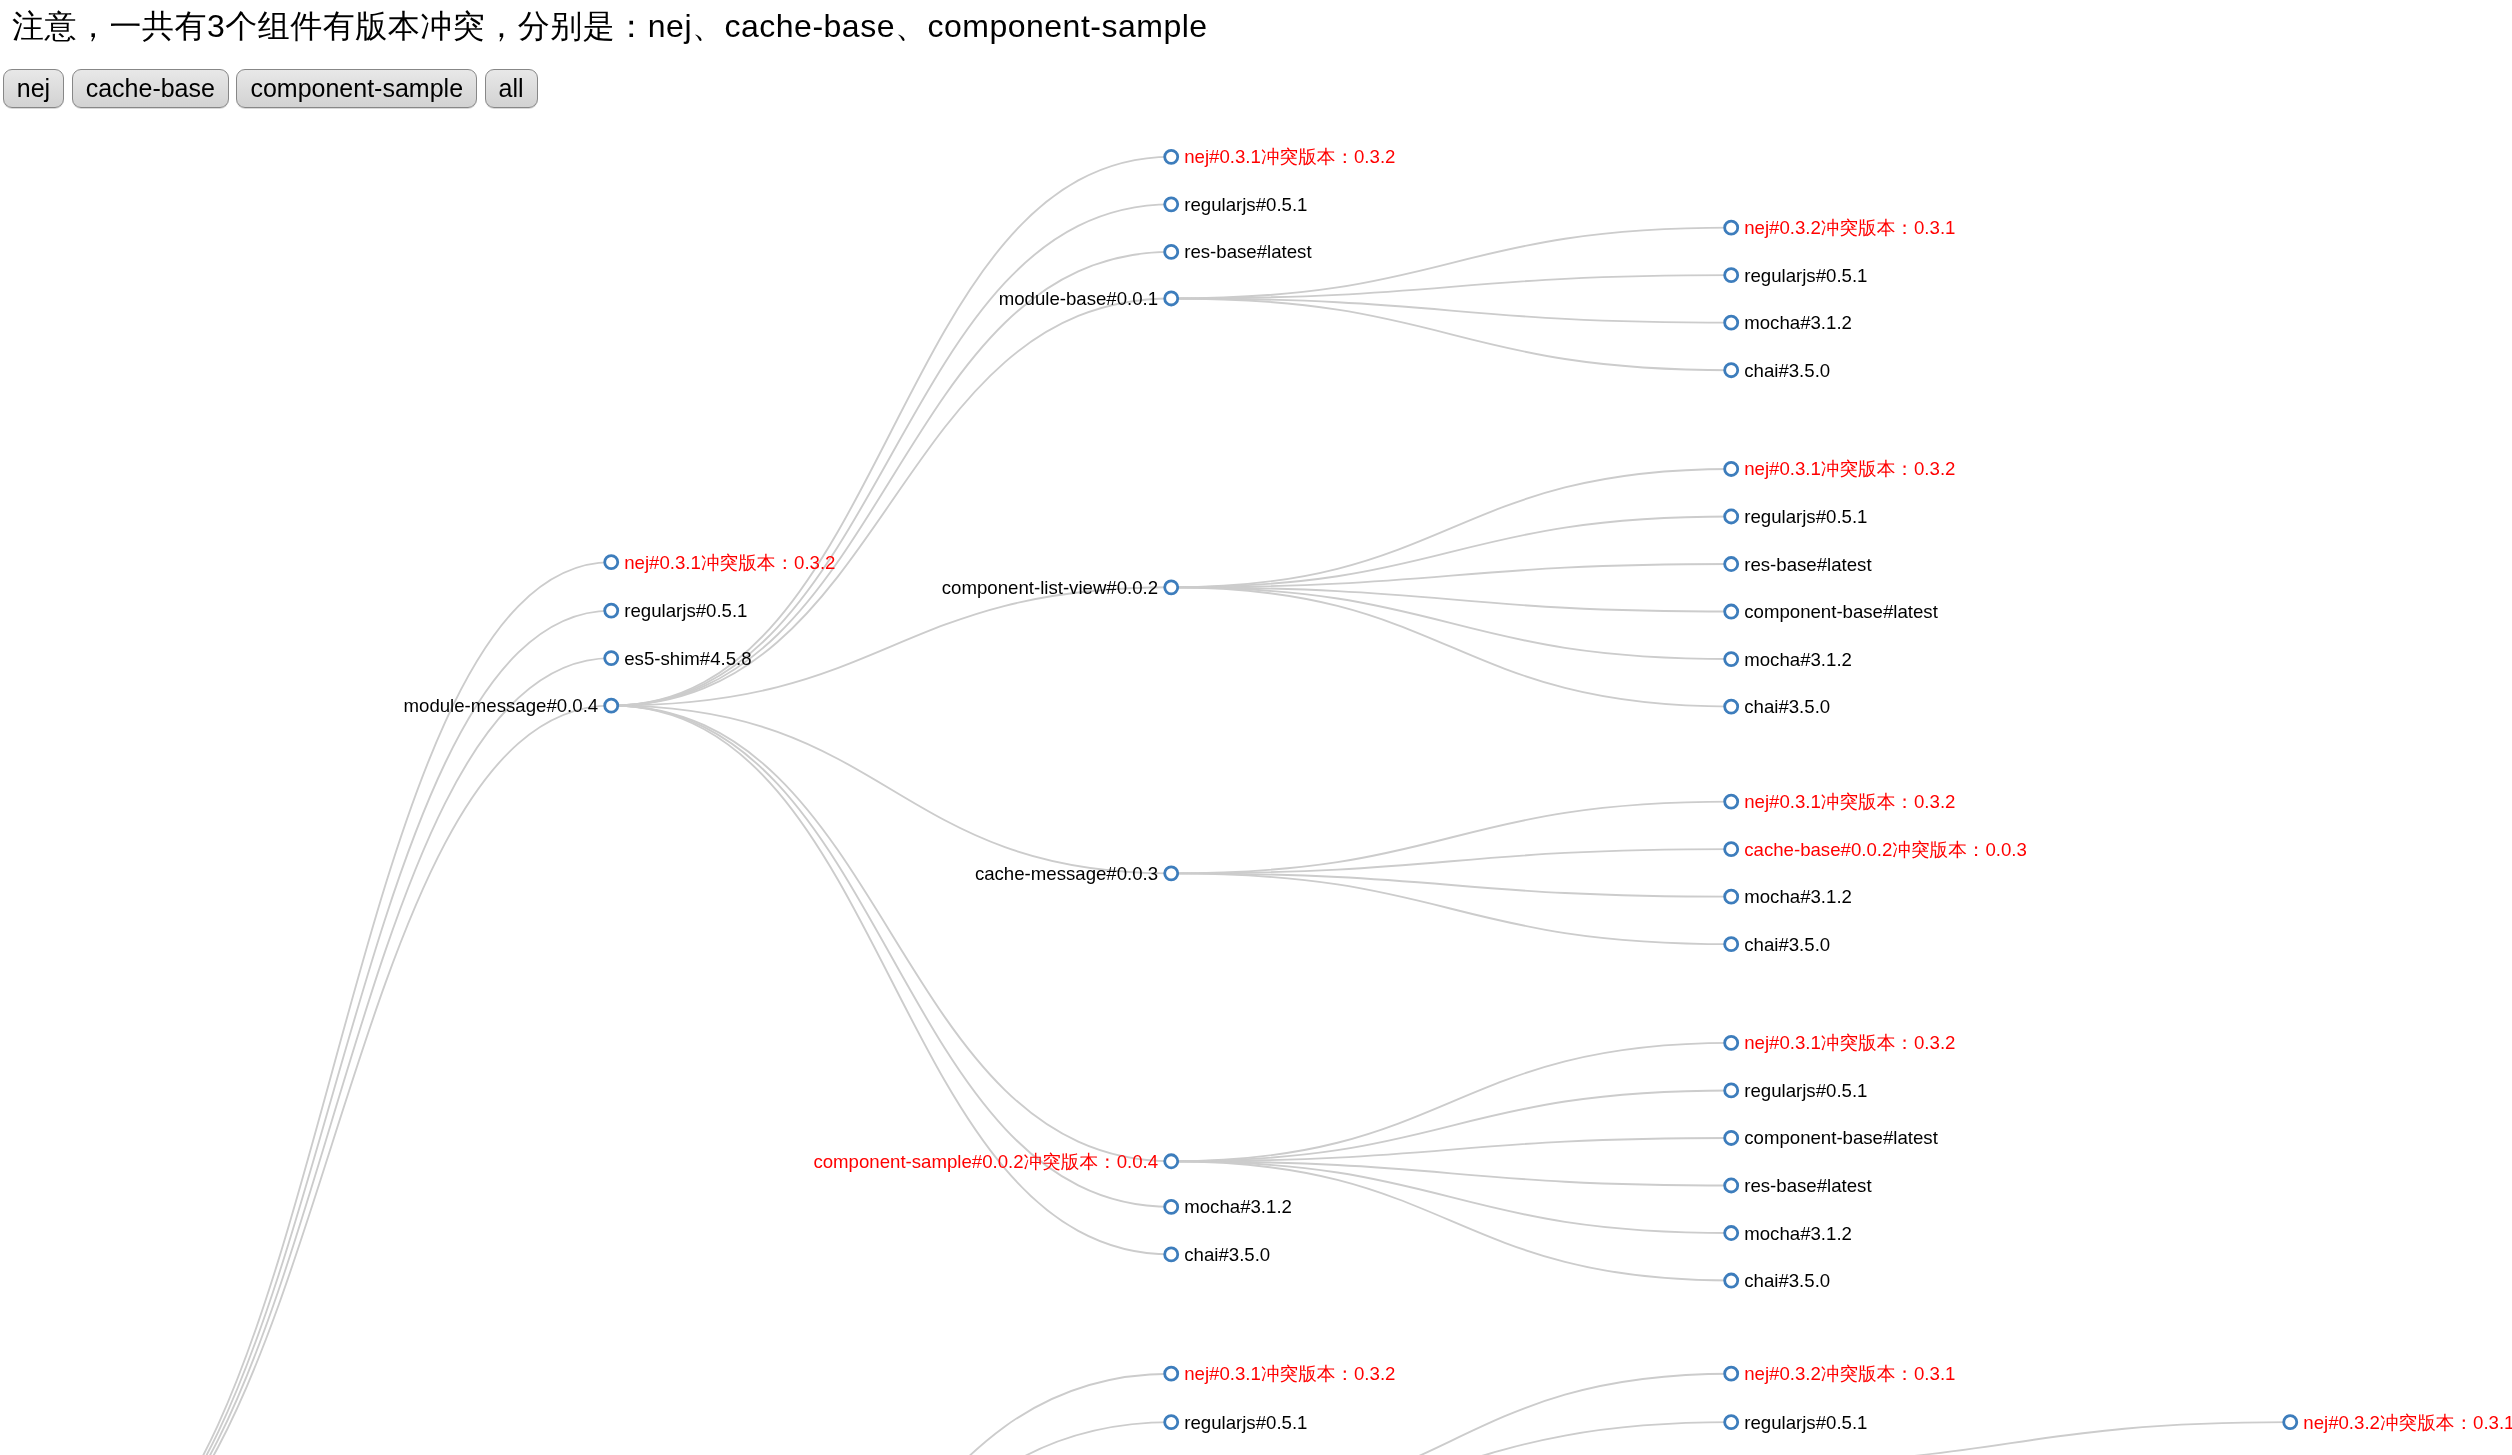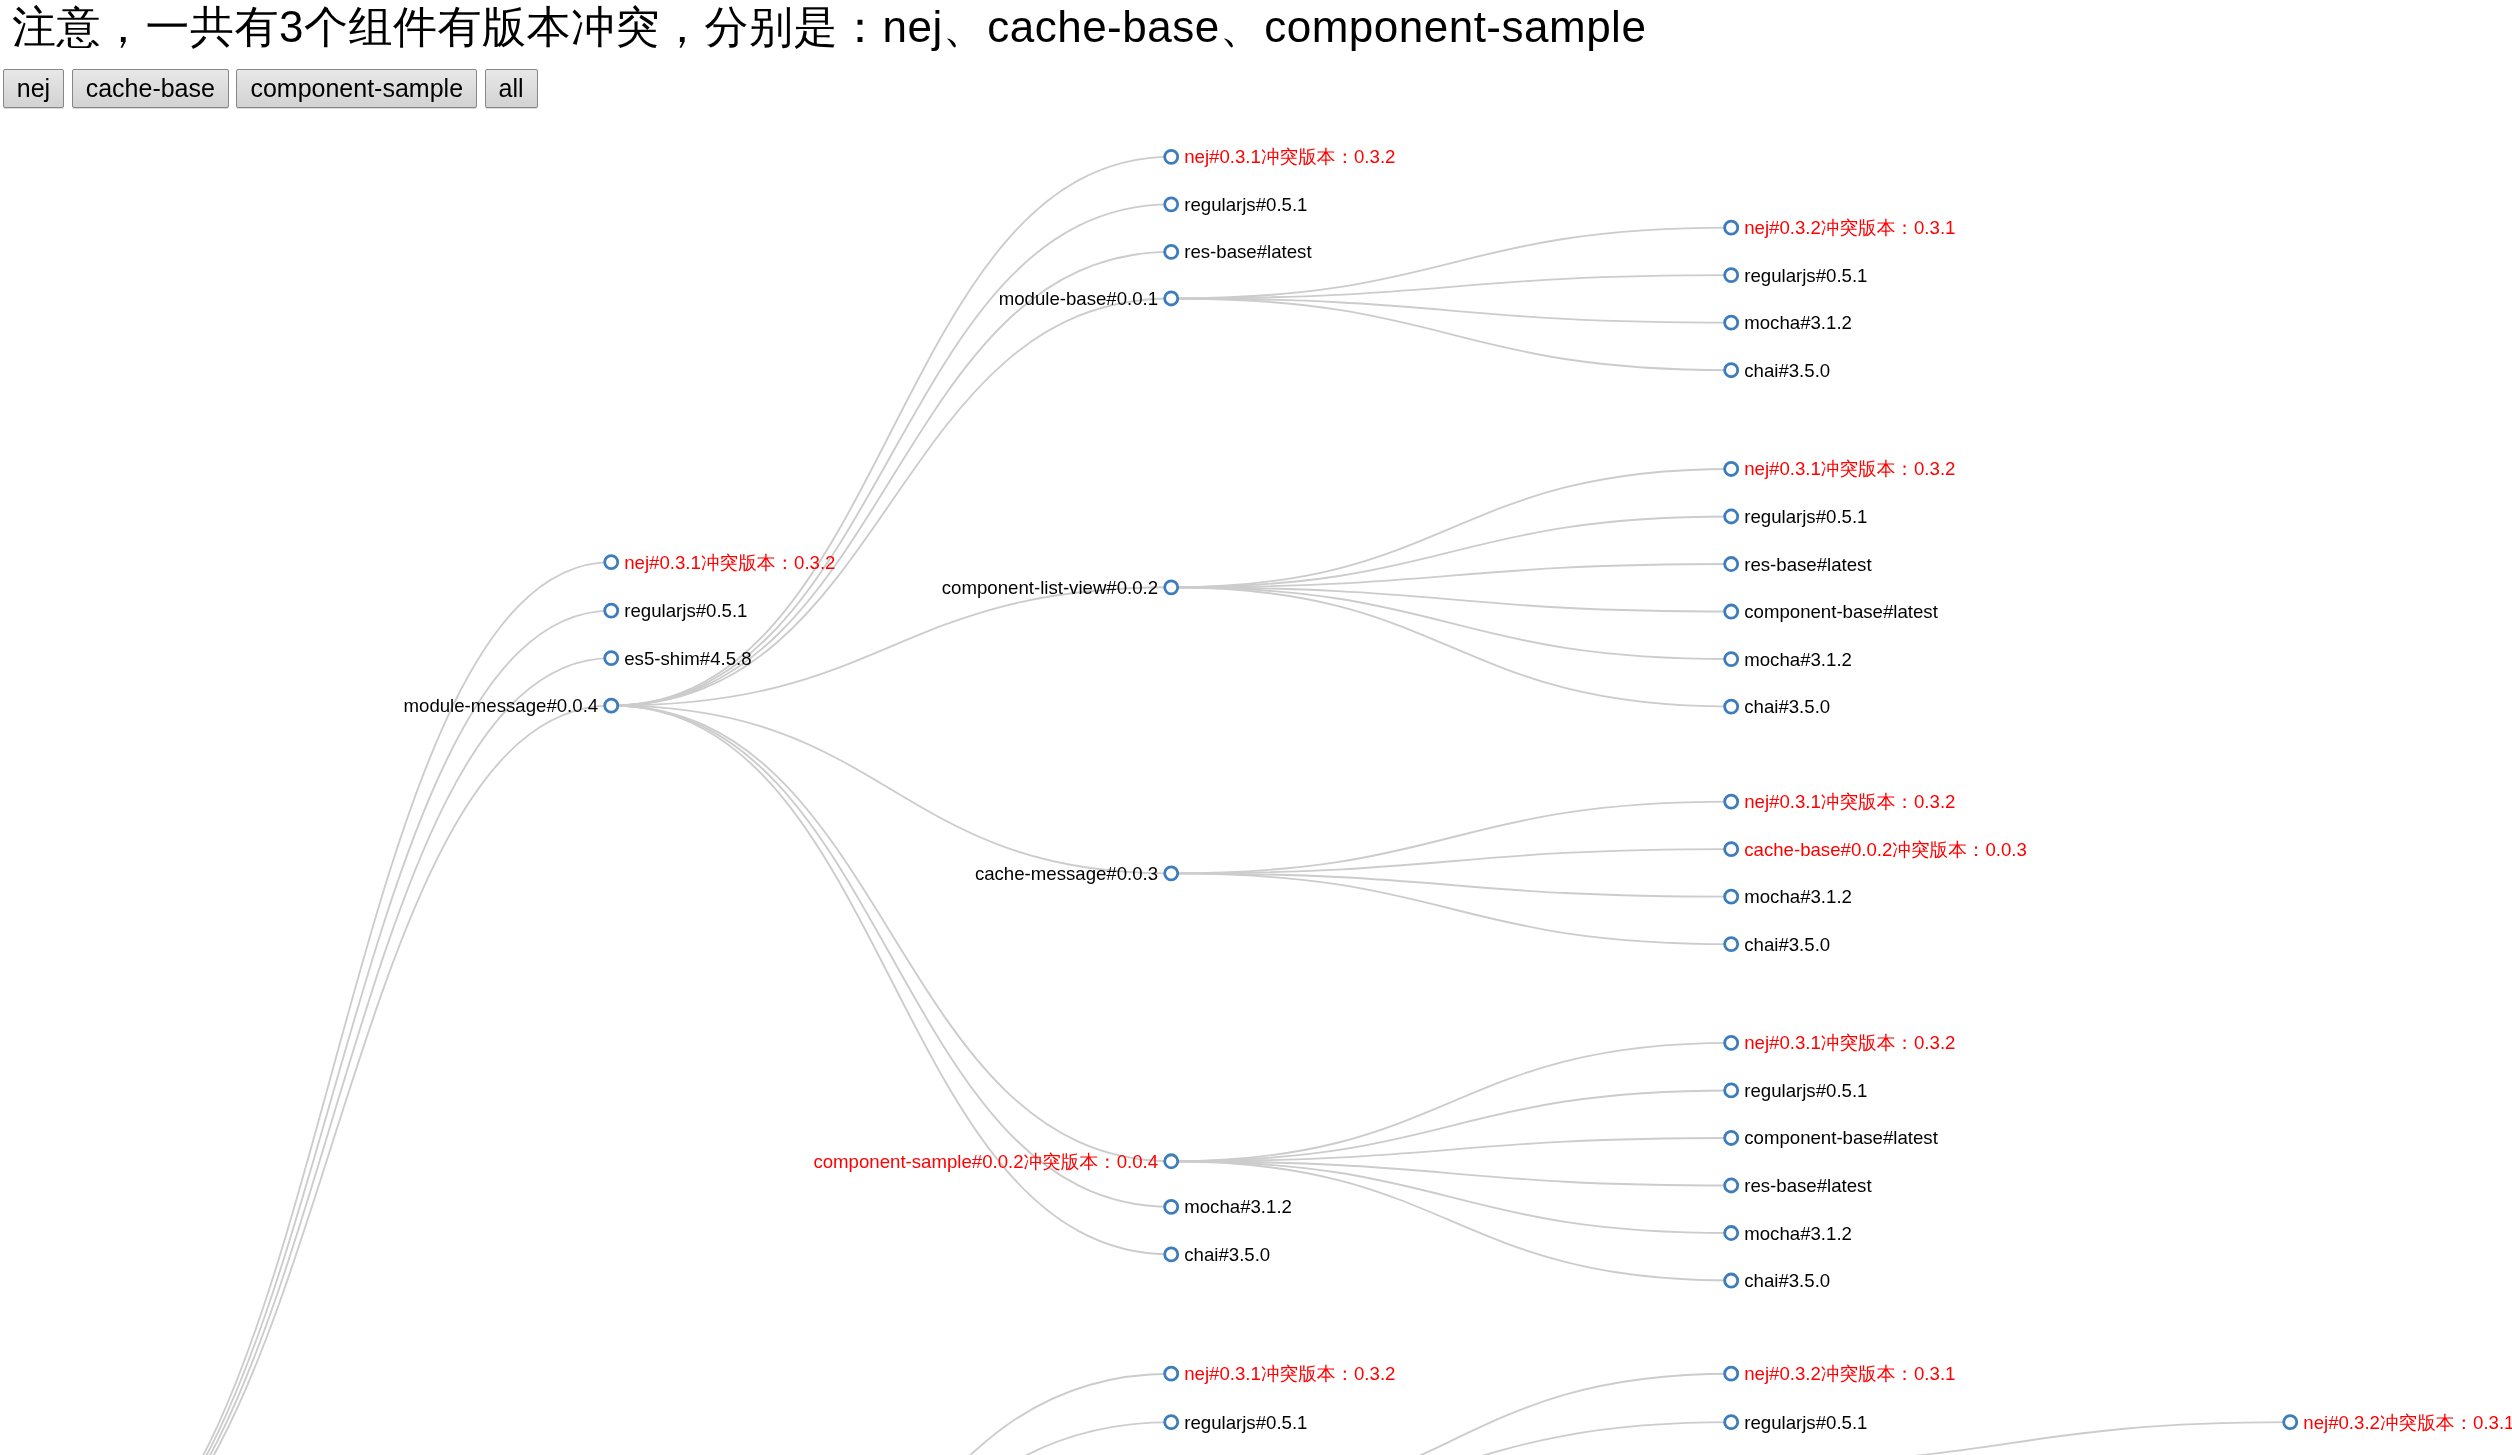--- a/index.html
+++ b/index.html
@@ -3,29 +3,29 @@
 <meta charset="utf-8">
 <style>
   html,body{margin:0;padding:0;background:#ffffff;}
   body{
     width:2512px;height:1456px;position:relative;overflow:hidden;
     font-family:"Liberation Sans","DejaVu Sans",sans-serif;
     -webkit-font-smoothing:antialiased;
   }
   .notice{
     position:absolute;left:12px;top:5.6px;
-    font-size:44px;line-height:41px;color:#000;
+    font-size:32px;line-height:41px;color:#000;
     letter-spacing:0.5px;white-space:nowrap;
   }
   .filters{position:absolute;left:2.8px;top:69px;display:flex;gap:7.5px;}
   .filters button{
     font-family:inherit;font-size:25px;color:#000;
     height:39px;padding:0 13px;
     background:linear-gradient(#e8e8e8,#d2d2d2);
-    border:1.9px solid #878787;border-radius:2px;
+    border:1.9px solid #878787;border-radius:9px;
     box-shadow:0 0.9px 0 rgba(0,0,0,0.15);
     cursor:pointer;white-space:nowrap;
   }
   svg.tree{position:absolute;left:0;top:0;}
   svg.tree path.link{fill:none;}
   svg.tree text{font-family:inherit;}
 </style>
 </head>
 <body>
 

